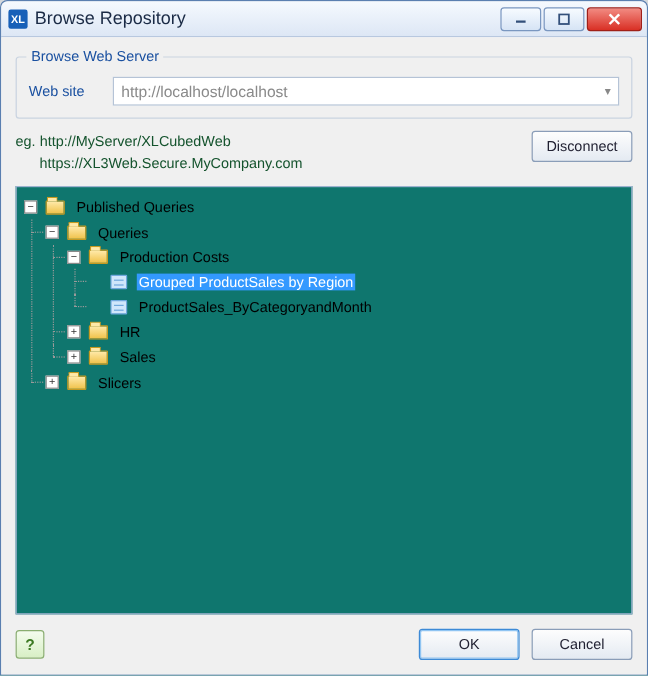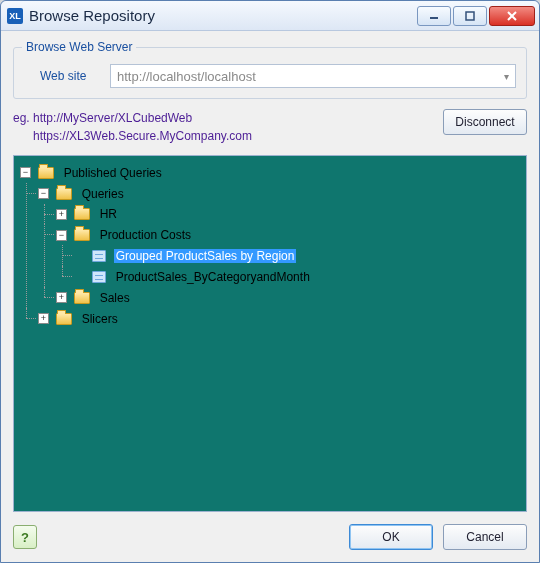--- a/index.html
+++ b/index.html
@@ -92,21 +92,20 @@
     background: #f0f0f0;
     padding: 0 4px;
     color: #1a50a0;
     font-size: 12px;
   }
   .webrow {
     display: flex;
     align-items: center;
     gap: 10px;
     margin-top: 6px;
-    margin-left: 16px;
   }
   .webrow label {
     color: #1a50a0;
     width: 60px;
   }
   .webrow .url-input {
     flex: 1;
     height: 24px;
     border: 1px solid #b5c3d6;
     background: #fff;
@@ -122,21 +121,21 @@
     font-size: 10px;
   }
   .example-row {
     display: flex;
     align-items: flex-start;
     margin-top: 10px;
     gap: 8px;
   }
   .example-text {
     flex: 1;
-    color: #4c1d95;
+    color: #14532d;
     line-height: 18px;
     font-size: 12px;
   }
   .example-text div { padding-left: 0; }
   .example-text .indent { padding-left: 20px; }
   .btn {
     height: 26px;
     min-width: 84px;
     border: 1px solid #8a9db8;
     border-radius: 3px;
@@ -334,45 +333,45 @@
           <li>
             <span class="expander">−</span>
             <span class="folder-icon"></span>
             <span class="node-label">Published Queries</span>
             <ul>
               <li>
                 <span class="expander">−</span>
                 <span class="folder-icon"></span>
                 <span class="node-label">Queries</span>
                 <ul>
-                  <li>
-                    <span class="expander">+</span>
-                    <span class="folder-icon"></span>
-                    <span class="node-label">HR</span>
-                  </li>
                   <li>
                     <span class="expander">−</span>
                     <span class="folder-icon"></span>
                     <span class="node-label">Production Costs</span>
                     <ul>
                       <li>
                         <span class="expander empty"></span>
                         <span class="report-icon"></span>
                         <span class="node-label selected">Grouped ProductSales by Region</span>
                       </li>
                       <li>
                         <span class="expander empty"></span>
                         <span class="report-icon"></span>
                         <span class="node-label">ProductSales_ByCategoryandMonth</span>
                       </li>
                     </ul>
                   </li>
                   <li>
                     <span class="expander">+</span>
                     <span class="folder-icon"></span>
+                    <span class="node-label">HR</span>
+                  </li>
+                  <li>
+                    <span class="expander">+</span>
+                    <span class="folder-icon"></span>
                     <span class="node-label">Sales</span>
                   </li>
                 </ul>
               </li>
               <li>
                 <span class="expander">+</span>
                 <span class="folder-icon"></span>
                 <span class="node-label">Slicers</span>
               </li>
             </ul>

